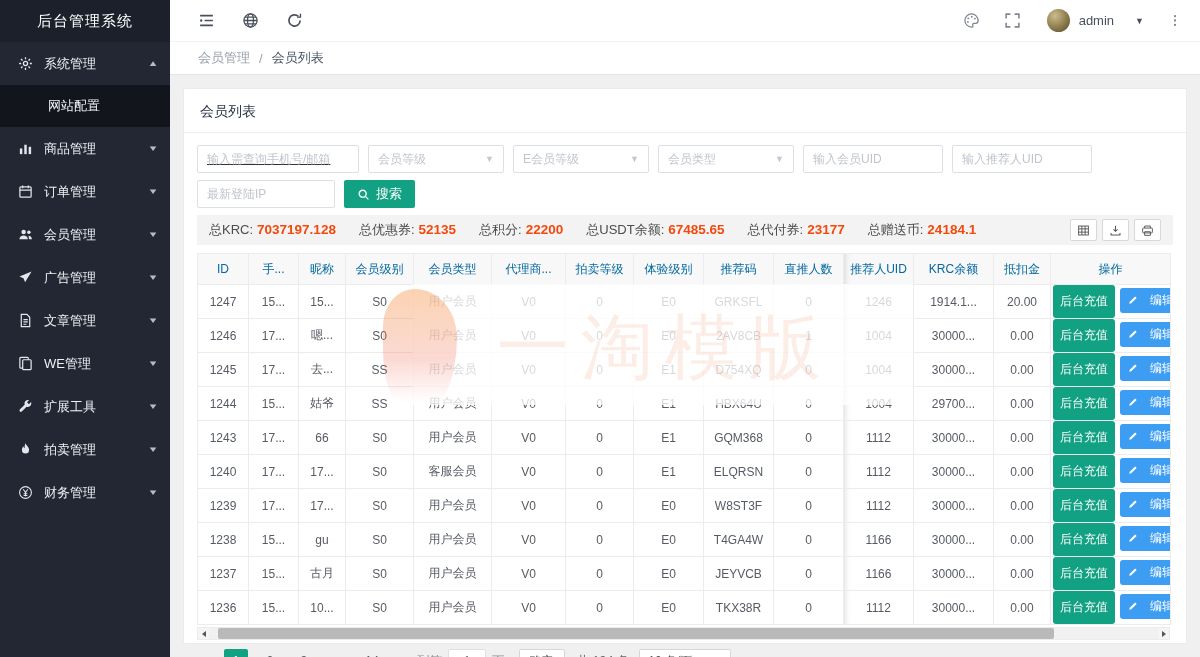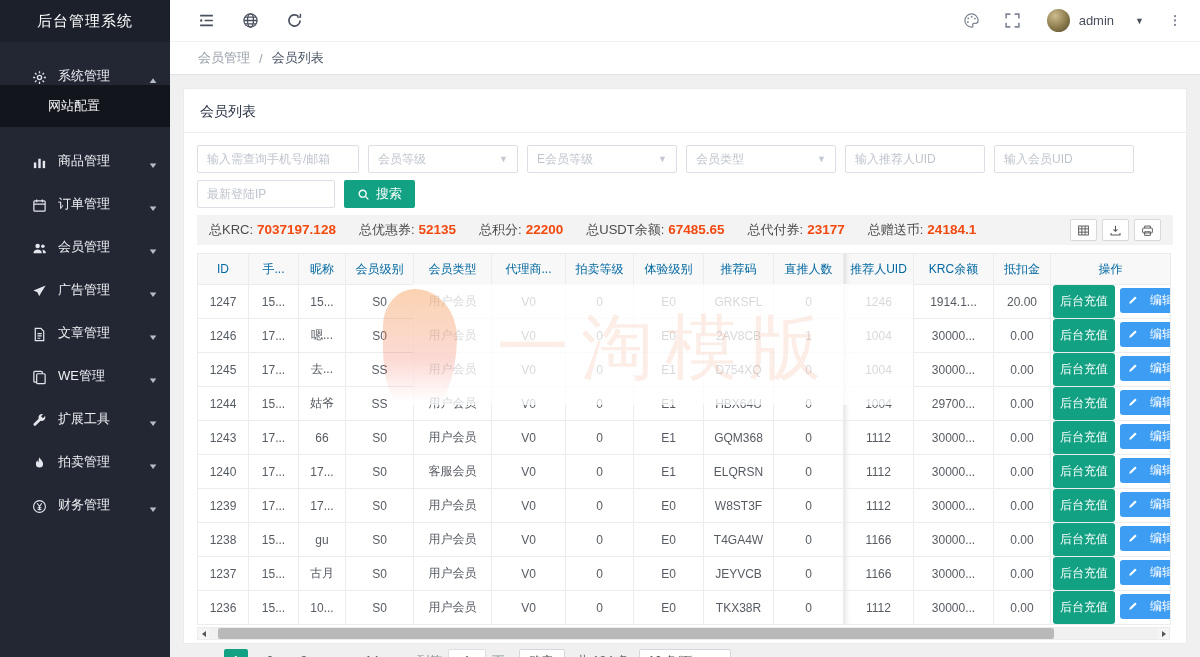--- a/index.html
+++ b/index.html
@@ -8,21 +8,21 @@
     width:1200px; height:657px; overflow:hidden;
     font-family:"Liberation Sans","DejaVu Sans",sans-serif;
     display:flex; background:#f0f0f0; color:#333;
   }
   svg { width:100%; height:100%; display:block; }
 
   
   .sidebar { width:170px; flex-shrink:0; background:#222733; display:flex; flex-direction:column; }
   .sidebar-title { height:42px; line-height:42px; text-align:center; font-size:15px; color:#fff; background:#1b202b; letter-spacing:1px; }
   .side-menu { flex:1; }
-  .side-item { height:43px; display:flex; align-items:flex-end; padding:0 13px 0 32px; font-size:13px; color:#eef0f4; cursor:pointer; }
+  .side-item { height:43px; display:flex; align-items:center; padding:0 13px 0 18px; font-size:13px; color:#eef0f4; cursor:pointer; }
   .side-item .ic { width:15px; height:15px; margin-right:11px; color:#e3e6ec; flex-shrink:0; }
   .side-item .lbl { flex:1; white-space:nowrap; }
   .side-item .car { font-size:8px; color:#b6bcc7; transform:scaleX(1.4); }
   .submenu { background:#161a22; }
   .submenu-item { height:42px; line-height:42px; padding-left:48px; font-size:13px; color:#f2f3f6; cursor:pointer; }
   .submenu-item.active { background:#12151c; }
 
   
   .main { flex:1; min-width:0; display:flex; flex-direction:column; }
   .topbar { height:42px; background:#fff; display:flex; align-items:center; padding:0 18px 0 28px; border-bottom:1px solid #f2f2f2; }
@@ -39,21 +39,21 @@
 
   .content { flex:1; padding:13px; overflow:hidden; }
   .card { background:#fff; border:1px solid #ebebeb; border-radius:2px; height:100%; }
   .card-header { height:44px; line-height:44px; padding:0 16px; font-size:14px; color:#2b3445; border-bottom:1px solid #eceef1; }
   .card-body { padding:12px 13px; }
 
   
   .f-row { display:flex; gap:9px; margin-bottom:7px; }
   .f-input { height:28px; border:1px solid #dcdfe5; border-radius:2px; padding:0 9px; font-size:12px; color:#333; background:#fff; outline:none; }
   .f-input::placeholder { color:#bfc4cd; }
-  .w190{width:162px;} .w150{width:150px;gap:30px;} .w140{width:140px;} .w138{width:138px;}
+  .w190{width:162px;text-decoration:underline;} .w150{width:136px;gap:30px;} .w140{width:140px;} .w138{width:138px;}
   .f-select { height:28px; border:1px solid #dcdfe5; border-radius:2px; padding:0 9px; font-size:12px; color:#bfc4cd; display:flex; align-items:center; justify-content:space-between; cursor:pointer; background:#fff; }
   .sel-caret { font-size:9px; color:#c3c7cf; }
   .search-btn { height:28px; padding:0 13px; background:#12a182; color:#fff; border:none; border-radius:2px; font-size:13px; display:flex; align-items:center; gap:6px; cursor:pointer; }
   .search-btn .ic { width:13px; height:13px; color:#fff; }
 
   
   .stats { background:#f3f3f3; display:flex; align-items:center; height:30px; padding:0 12px; margin:5px 0 8px; font-size:13px; color:#4c4c4c; }
   .stat { margin-right:23px; white-space:nowrap; }
   .stat b { color:#f3490e; margin-left:4px; font-size:13.5px; }
   .stats-tools { margin-left:auto; display:flex; gap:5px; }
@@ -284,22 +284,22 @@
             <span class="sel-caret">▼</span>
           </div>
           <div class="f-select w150">
             <span>E会员等级</span>
             <span class="sel-caret">▼</span>
           </div>
           <div class="f-select w150">
             <span>会员类型</span>
             <span class="sel-caret">▼</span>
           </div>
+          <input class="f-input w140" type="text" placeholder="输入会员UID" style="">
           <input class="f-input w140" type="text" placeholder="输入推荐人UID" style="">
-          <input class="f-input w140" type="text" placeholder="输入会员UID" style="">
         </div>
         <div class="f-row">
           <input class="f-input w138" type="text" placeholder="最新登陆IP" style="">
           <button class="search-btn">
             <span class="ic">
               <svg viewBox="0 0 16 16" fill="none" stroke="currentColor" stroke-width="1.7">
                   <circle cx="7" cy="7" r="4.3"></circle>
                   <path d="M10.3 10.3L14 14"></path>
                 </svg>
             </span>

